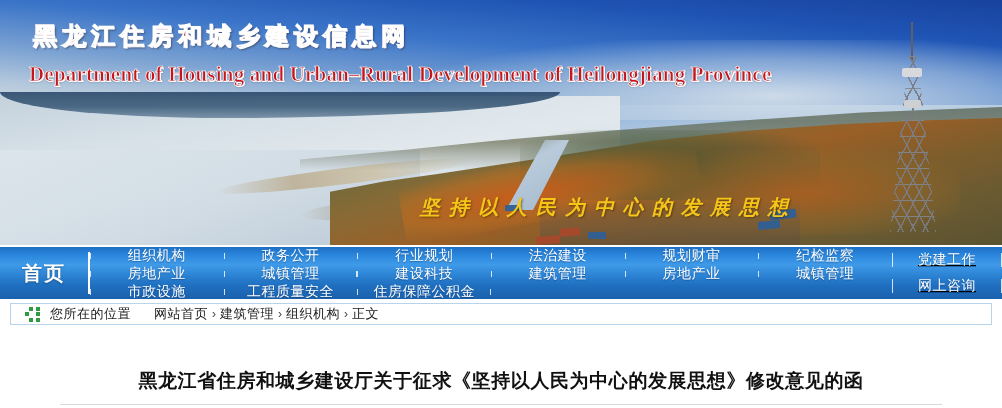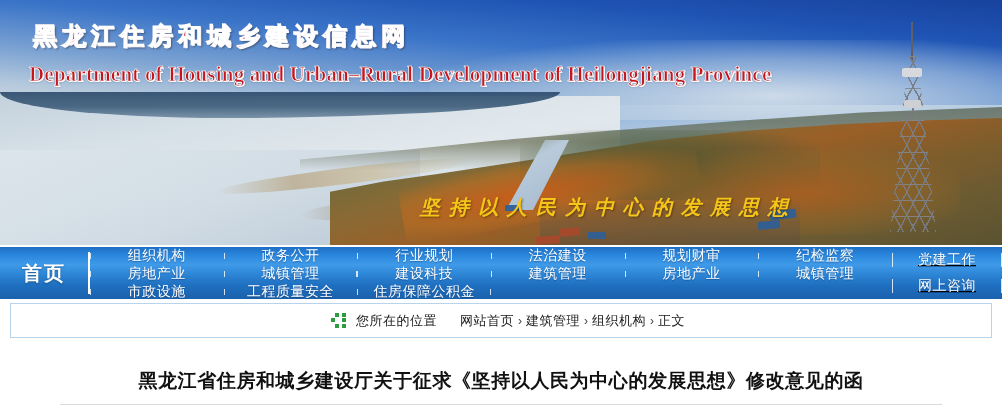--- a/index.html
+++ b/index.html
@@ -162,23 +162,23 @@
     content:"";position:absolute;left:0;top:6px;bottom:6px;width:1px;
     background:rgba(255,255,255,.8);
   }
   .nav-cell.last:after{
     content:"";position:absolute;right:0;top:6px;bottom:6px;width:1px;
     background:rgba(255,255,255,.8);
   }
 
   
   .crumb-wrap{
-    position:absolute;left:10px;top:303px;width:982px;height:35px;
+    position:absolute;left:10px;top:303px;width:982px;height:22px;
     border:1px solid #b7d4ea;background:#ffffff;box-sizing:border-box;
-    display:flex;align-items:center;justify-content:center;
+    display:flex;align-items:center;
   }
   .crumb-icon{
     width:15px;height:15px;margin-left:14px;margin-right:10px;flex:0 0 auto;
     background:
       linear-gradient(#ffffff,#ffffff) 0 0/100% 100%,
       #2e9b3f;
     position:relative;
   }
   .crumb-icon i{position:absolute;width:4px;height:4px;background:#2e9b3f;display:block;}
   .crumb-text{

